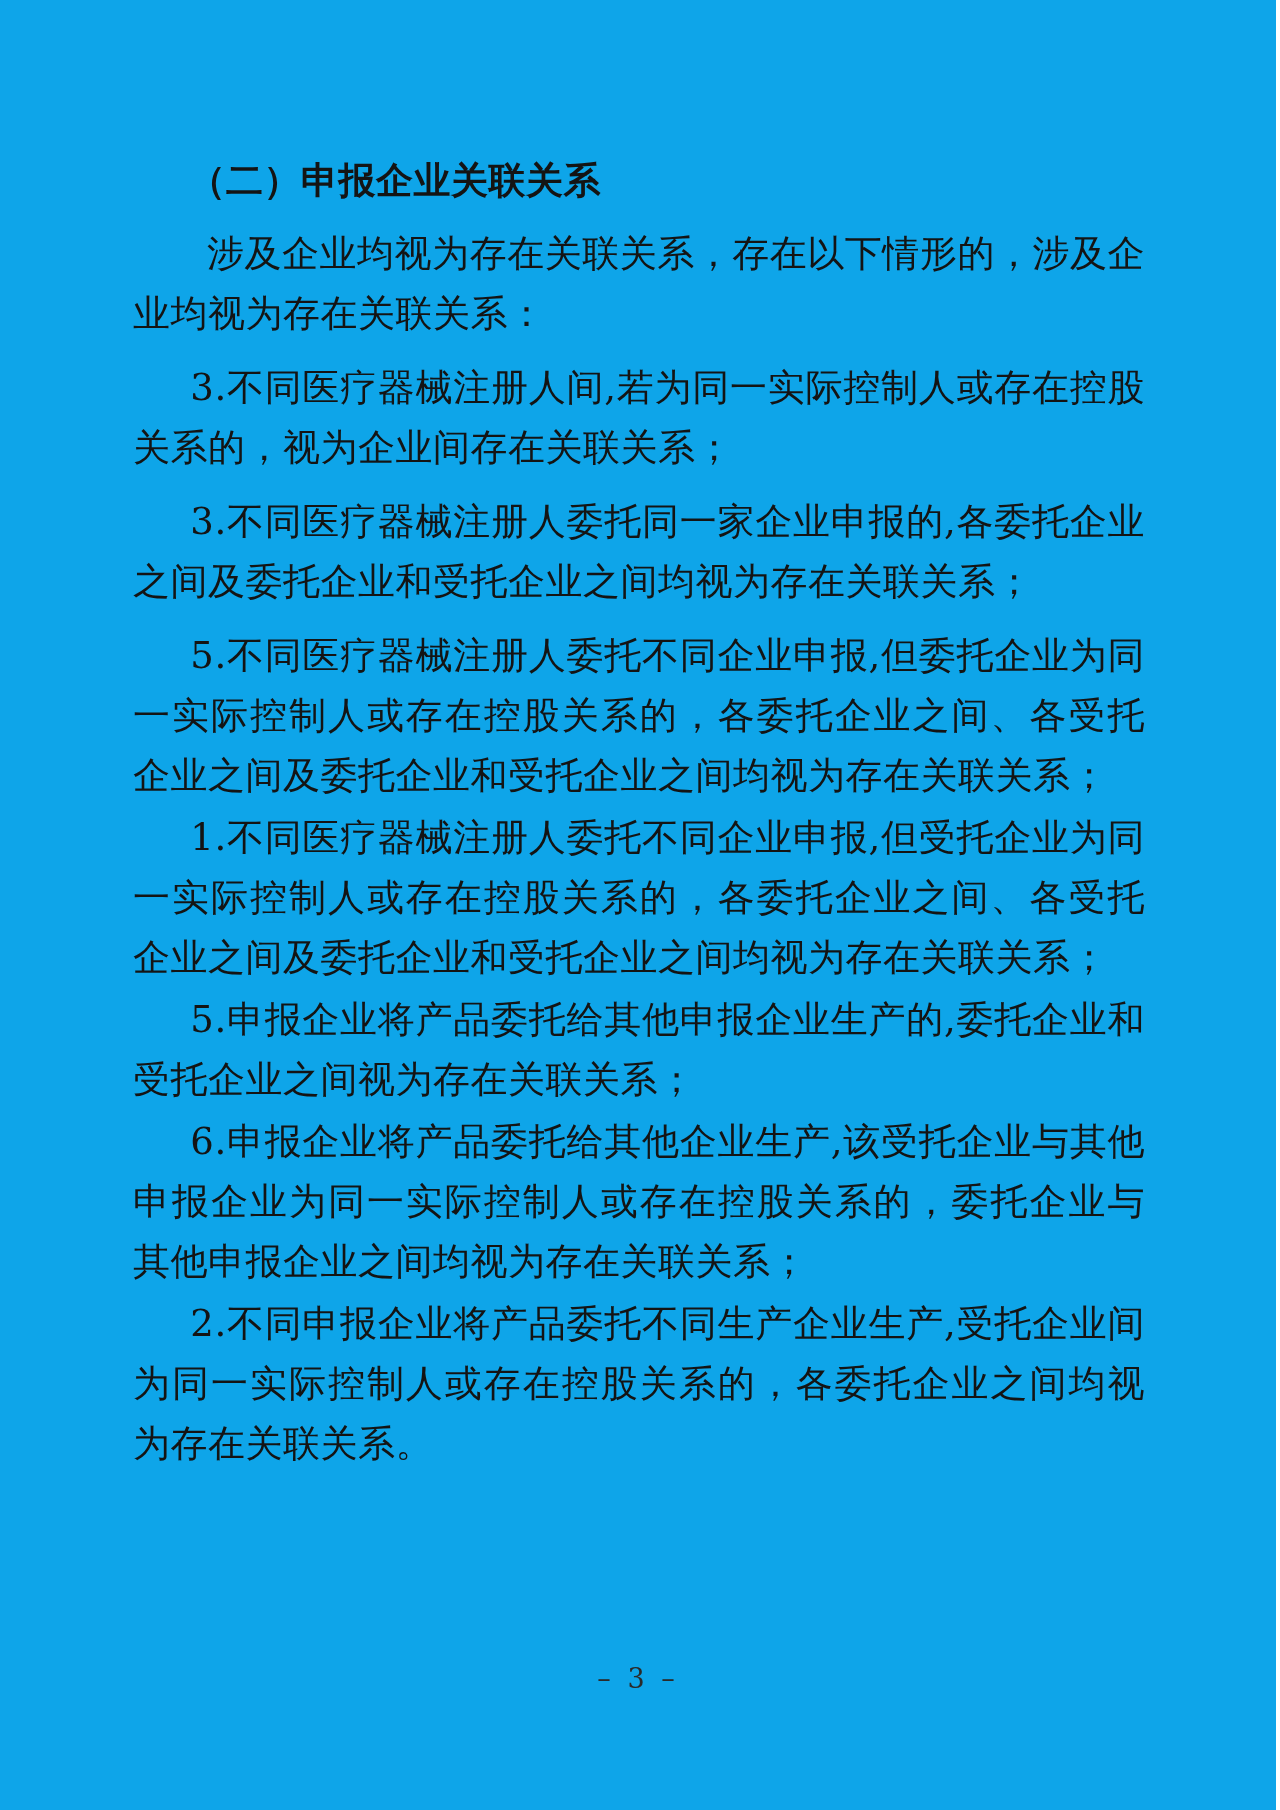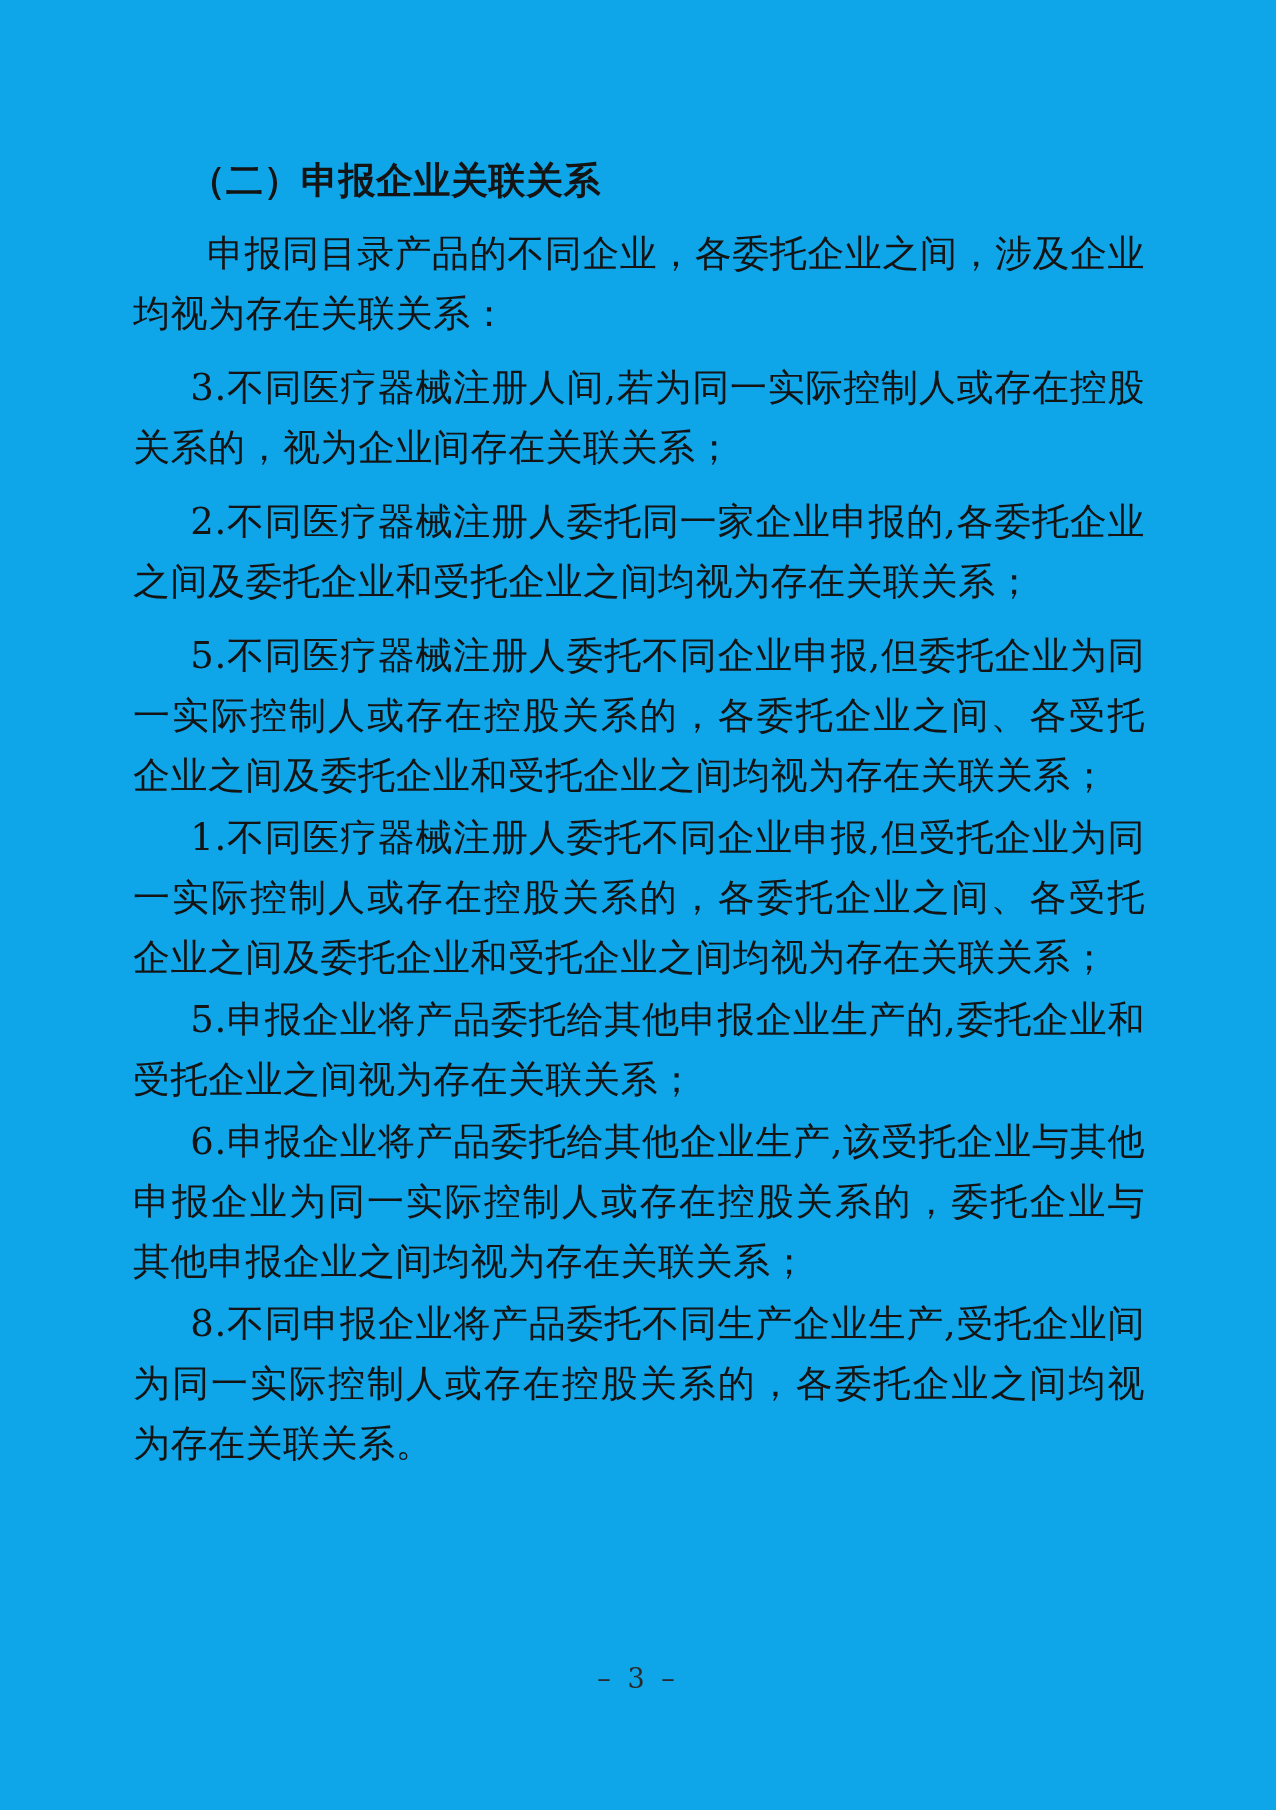--- a/index.html
+++ b/index.html
@@ -57,23 +57,23 @@
     letter-spacing: 4px;
     color: #2a2a2a;
   }
 </style>
 </head>
 <body>
 
 <div class="page">
   <div class="content">
     <h2 class="heading">（二）申报企业关联关系</h2>
-    <p class="para intro">申报同目录产品的不同企业，各委托企业之间，涉及企业均视为存在关联关系：</p>
+    <p class="para intro">涉及企业均视为存在关联关系，存在以下情形的，涉及企业均视为存在关联关系：</p>
     <p class="para item">3.不同医疗器械注册人间,若为同一实际控制人或存在控股关系的，视为企业间存在关联关系；</p>
-    <p class="para item">2.不同医疗器械注册人委托同一家企业申报的,各委托企业之间及委托企业和受托企业之间均视为存在关联关系；</p>
+    <p class="para item">3.不同医疗器械注册人委托同一家企业申报的,各委托企业之间及委托企业和受托企业之间均视为存在关联关系；</p>
     <p class="para item">5.不同医疗器械注册人委托不同企业申报,但委托企业为同一实际控制人或存在控股关系的，各委托企业之间、各受托企业之间及委托企业和受托企业之间均视为存在关联关系；</p>
     <p class="para item late">1.不同医疗器械注册人委托不同企业申报,但受托企业为同一实际控制人或存在控股关系的，各委托企业之间、各受托企业之间及委托企业和受托企业之间均视为存在关联关系；</p>
     <p class="para item late">5.申报企业将产品委托给其他申报企业生产的,委托企业和受托企业之间视为存在关联关系；</p>
     <p class="para item late">6.申报企业将产品委托给其他企业生产,该受托企业与其他申报企业为同一实际控制人或存在控股关系的，委托企业与其他申报企业之间均视为存在关联关系；</p>
-    <p class="para item late">8.不同申报企业将产品委托不同生产企业生产,受托企业间为同一实际控制人或存在控股关系的，各委托企业之间均视为存在关联关系。</p>
+    <p class="para item late">2.不同申报企业将产品委托不同生产企业生产,受托企业间为同一实际控制人或存在控股关系的，各委托企业之间均视为存在关联关系。</p>
   </div>
   <div class="page-number">– 3 –</div>
 </div>
 
 </body></html>

